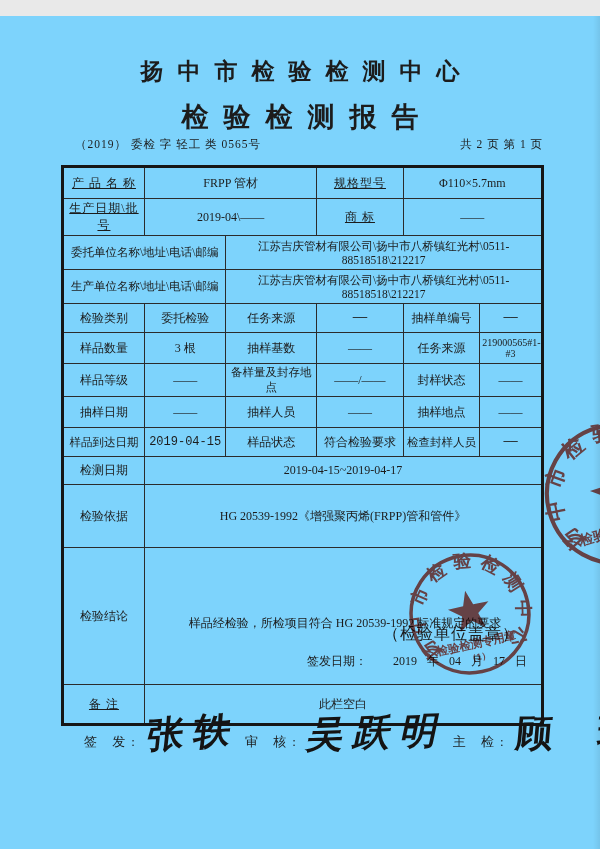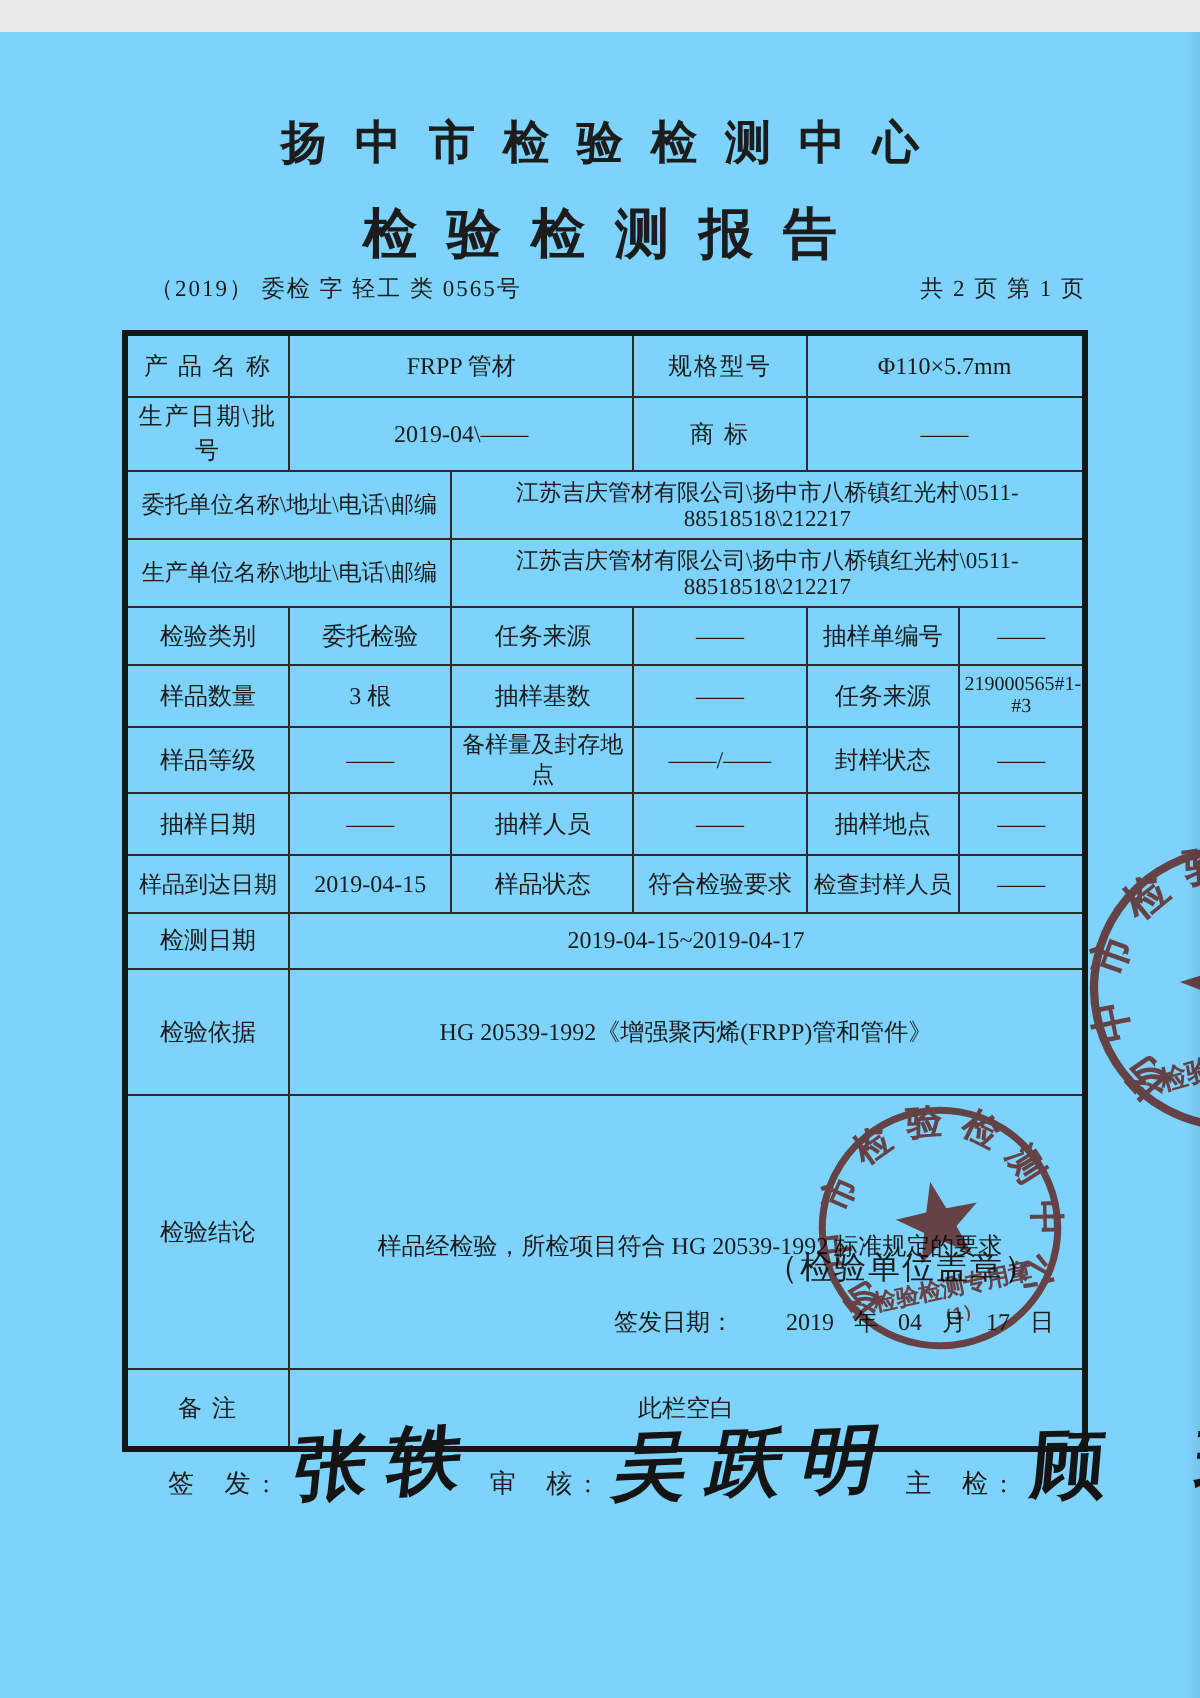--- a/index.html
+++ b/index.html
@@ -43,24 +43,24 @@
     border-collapse:collapse;table-layout:fixed;
     font-size:12px;
   }
   .report-table td{
     border:1px solid #2b2b2b;
     text-align:center;vertical-align:middle;
     padding:1px 2px;
     overflow:hidden;
   }
   .report-table{border:2px solid #161616;outline:1px solid #161616;}
-  .lbl{letter-spacing:1px;}
+  .lbl{letter-spacing:1px;text-decoration:underline;}
   .small{font-size:11.5px;letter-spacing:0;}
   .leftal{text-align:left;padding-left:10px;}
-  tr.h30 td{height:28px;} tr.h33 td{height:31px;} tr.h28 td{height:26px;}
+  tr.h30 td{height:28px;} tr.h33 td{height:31px;} tr.h28 td{height:26px;font-family:Liberation Mono, monospace;}
   tr.h27 td{height:25px;} tr.h62 td{height:60px;} tr.h136 td{height:134px;}
   tr.h38 td{height:36px;text-align:center;}
   
   .concl-cell{position:relative;text-align:left;vertical-align:top;}
   .concl-text{padding:14px 8px 0 12px;line-height:1.5;}
   .seal-note{position:absolute;right:22px;top:76px;font-size:16px;letter-spacing:1px;}
   .issue-line{position:absolute;right:14px;bottom:14px;font-size:12px;}
   .issue-line .date{margin-left:26px;word-spacing:7px;}
   
   .sig-row{

